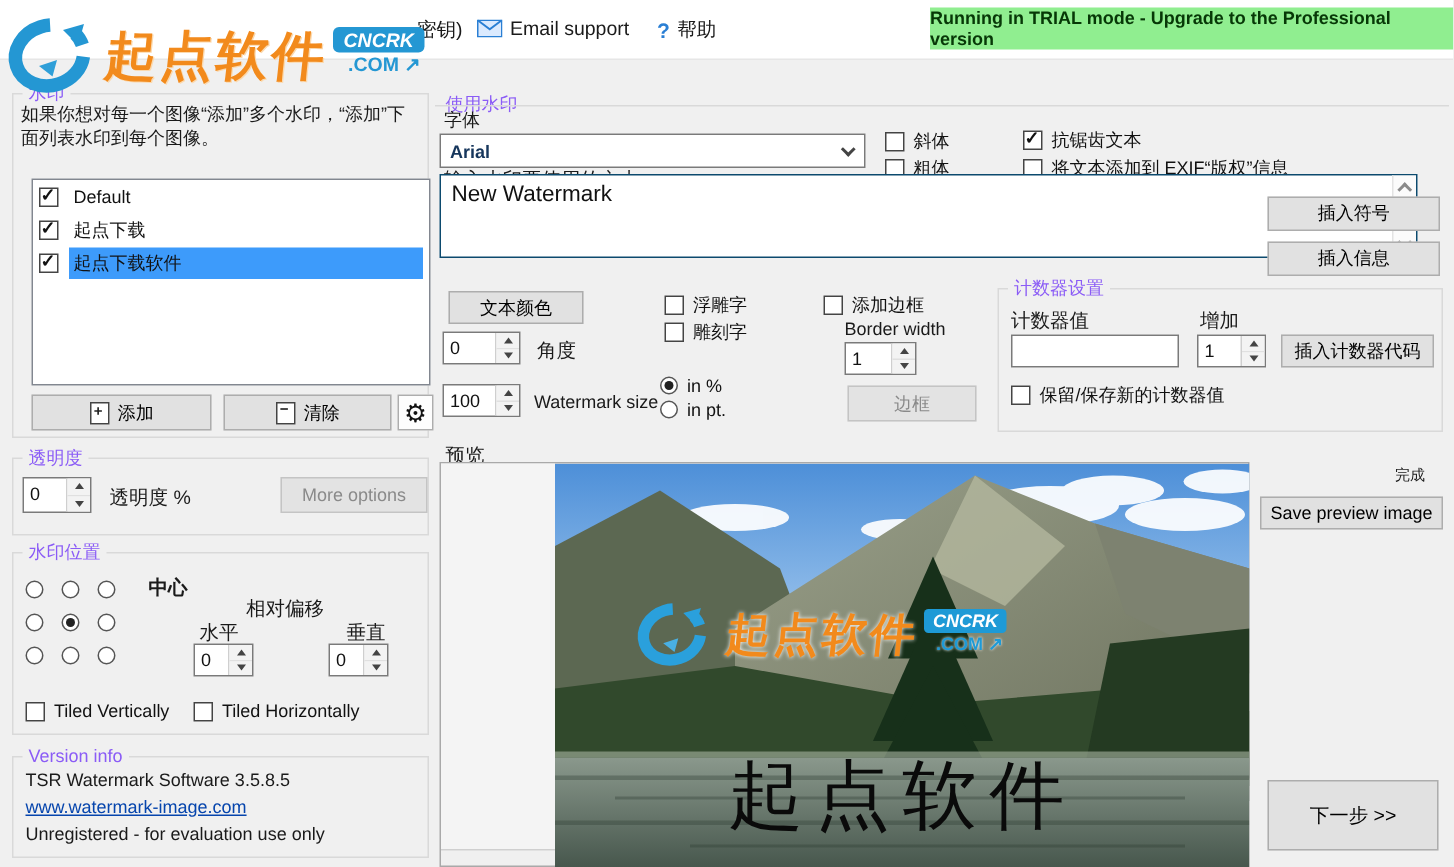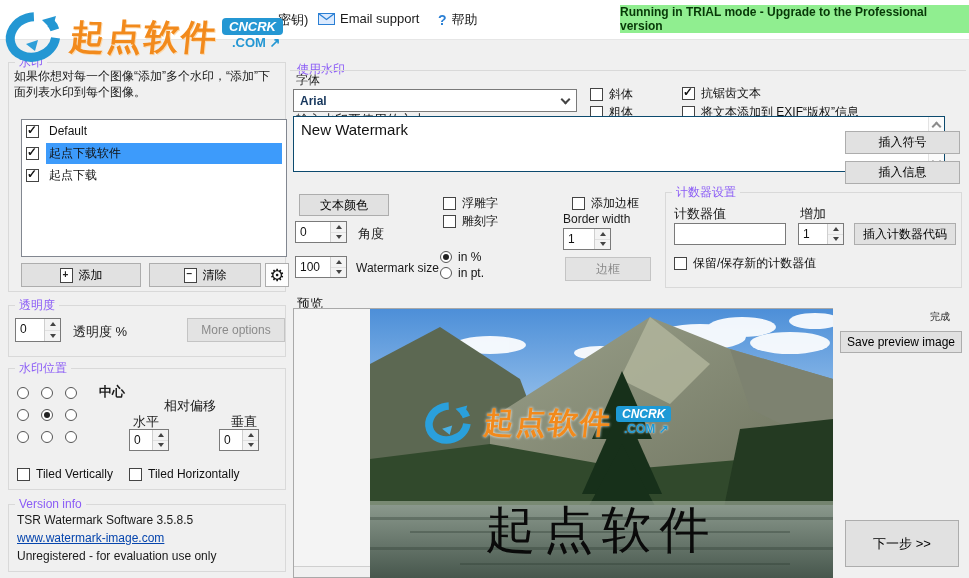--- a/index.html
+++ b/index.html
@@ -121,27 +121,27 @@
   </div>
 
   <div class="grp" style="left:8px; top:62px; width:278px; height:230px;">
     <span class="grp-t">水印</span>
     <div class="lbl" style="left:5px; top:5px; width:266px; white-space:normal; line-height:16px;">如果你想对每一个图像“添加”多个水印，“添加”下面列表水印到每个图像。</div>
     <div class="listbox">
       <div class="listrow">
         <span class="cb checked"></span>
         <span class="txt">Default</span>
       </div>
+      <div class="listrow">
+        <span class="cb checked"></span>
+        <span class="txt">起点下载</span>
+      </div>
       <div class="listrow sel">
         <span class="cb checked"></span>
         <span class="txt">起点下载软件</span>
-      </div>
-      <div class="listrow">
-        <span class="cb checked"></span>
-        <span class="txt">起点下载</span>
       </div>
     </div>
     <div class="btn" style="left:12px; top:200px; width:120px; height:24px;">
       <span class="page-ic plus"></span>
       <span>添加</span>
     </div>
     <div class="btn" style="left:140px; top:200px; width:112px; height:24px;">
       <span class="page-ic minus"></span>
       <span>清除</span>
     </div>
@@ -306,21 +306,21 @@
 
   <div class="cbrow" style="left:443px; top:195px;">
     <span class="cb"></span>
     <span>浮雕字</span>
   </div>
   <div class="cbrow" style="left:443px; top:213px;">
     <span class="cb"></span>
     <span>雕刻字</span>
   </div>
 
-  <div class="cbrow" style="left:572px; top:195px;">
+  <div class="cbrow" style="left:549px; top:195px;">
     <span class="cb"></span>
     <span>添加边框</span>
   </div>
   <span class="lbl" style="left:563px; top:212px;">Border width</span>
   <div class="spin" style="left:563px; top:228px; width:48px; height:22px;">
     <span class="val">1</span>
     <span class="arrows">
         <div>
           <span class="tri-up"></span>
         </div>

